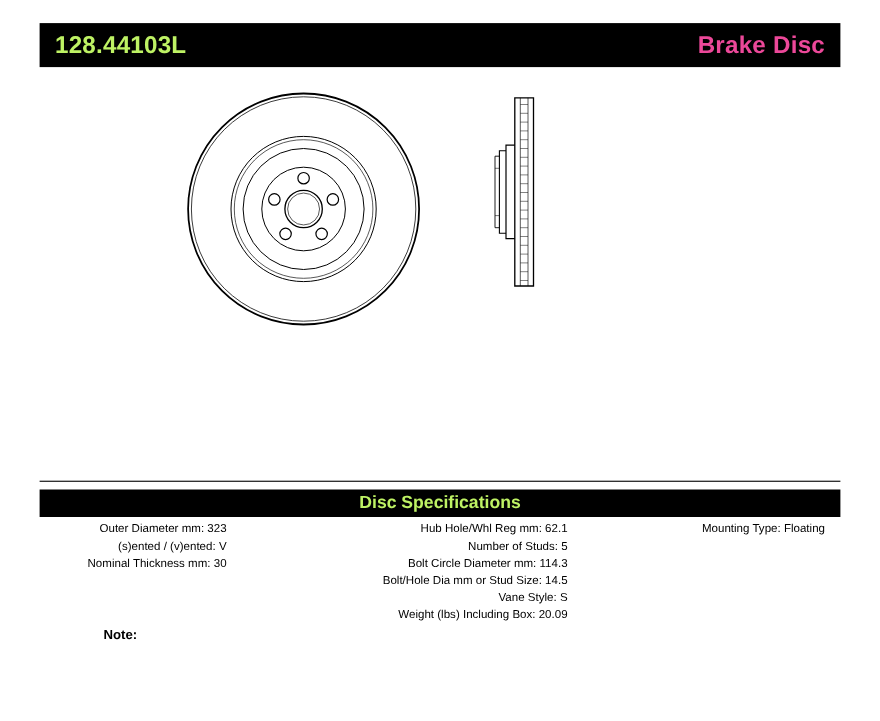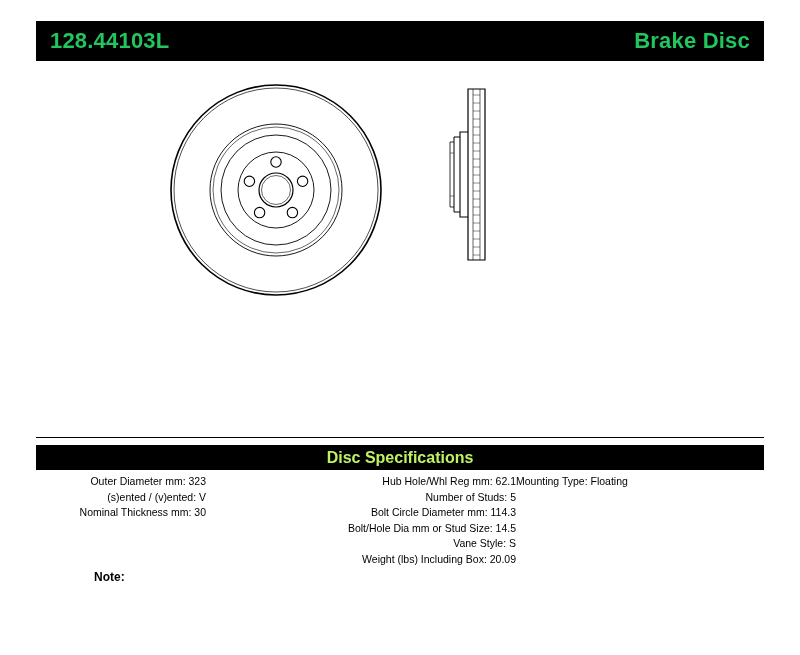--- a/index.html
+++ b/index.html
@@ -28,28 +28,28 @@
     width: 728px;
     height: 40px;
     background: #000000;
     display: flex;
     align-items: center;
     justify-content: space-between;
     box-sizing: border-box;
     padding: 0 14px;
   }
   .part-number {
-    color: #22c55e;
+    color: #bef264;
     font-size: 22px;
     font-weight: bold;
     letter-spacing: 0.2px;
     line-height: 1;
   }
   .product-type {
-    color: #22c55e;
+    color: #ec4899;
     font-size: 22px;
     font-weight: bold;
     letter-spacing: 0.2px;
     line-height: 1;
   }
 
   
   .drawing-area {
     position: absolute;
     left: 36px;
@@ -96,21 +96,21 @@
     text-align: right;
     padding-right: 0;
   }
   .spec-col-mid {
     width: 310px;
     text-align: right;
     padding-right: 0;
   }
   .spec-col-right {
     width: 248px;
-    text-align: left;
+    text-align: right;
     padding-right: 14px;
   }
   .spec-line {
     font-size: 10.5px;
     font-weight: normal;
     line-height: 15.5px;
     white-space: nowrap;
   }
 
   

